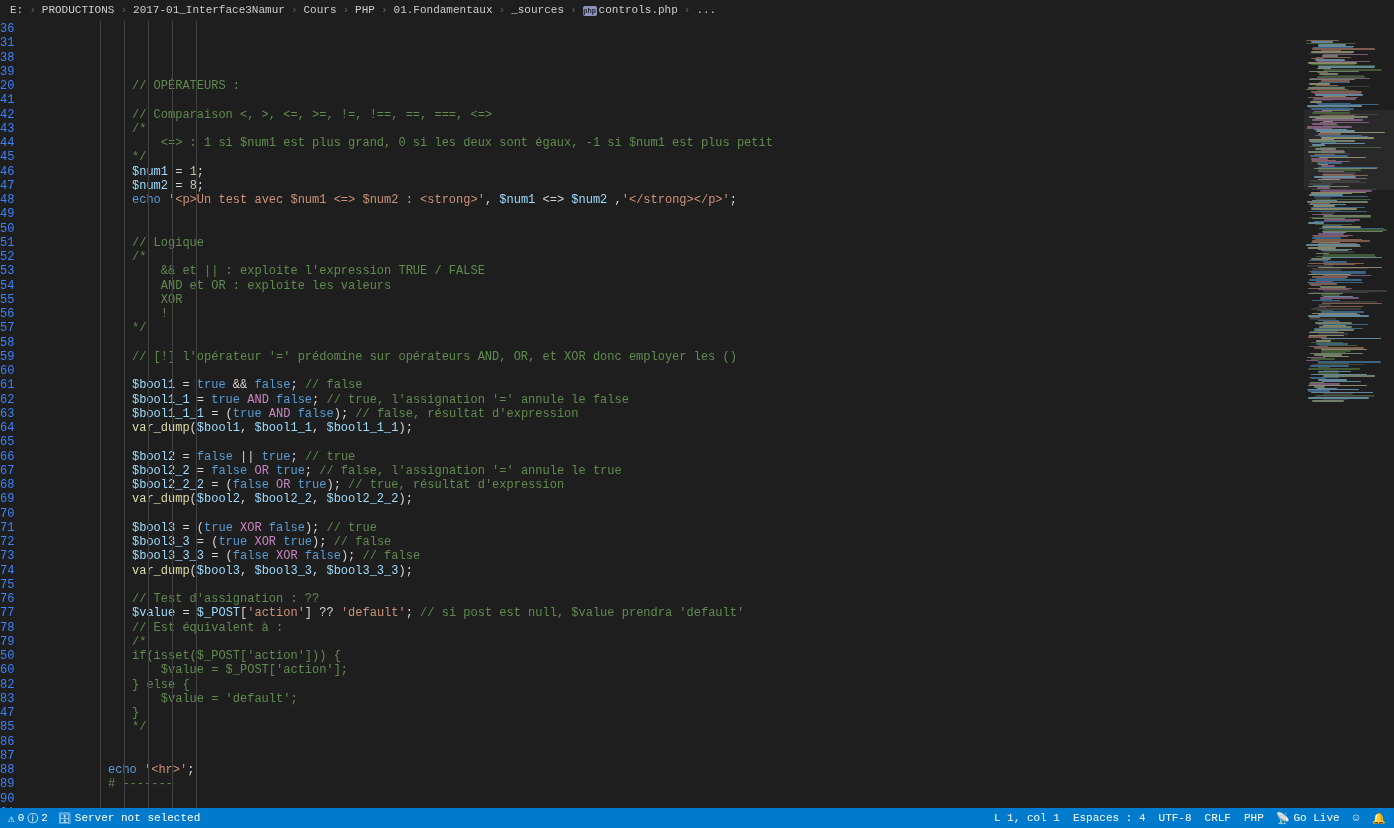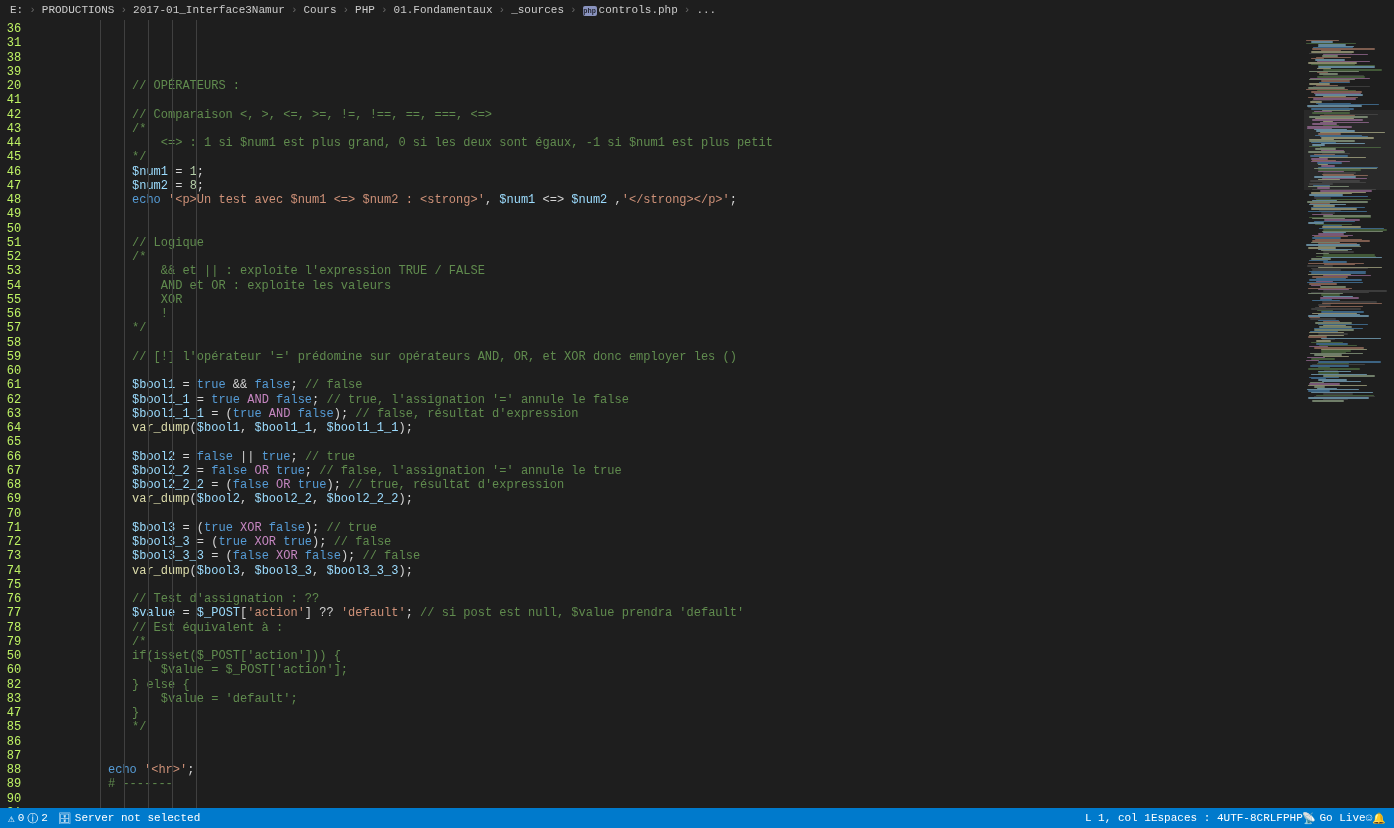--- a/index.html
+++ b/index.html
@@ -6,21 +6,21 @@
 body { font-family:Consolas,"Courier New",monospace; font-size:12px; background:#1e1e1e; color:#d4d4d4; width:1394px; height:828px; overflow:hidden; position:relative; }
 
 
 .breadcrumb { height:20px; line-height:20px; padding:0 10px; font-size:11px; color:#a0a0a0; background:#1e1e1e; border-bottom:1px solid #1e1e1e; display:flex; align-items:center; gap:4px; white-space:nowrap; }
 .breadcrumb .sep { color:#666; margin:0 2px; }
 .breadcrumb .crumb { color:#cccccc; cursor:pointer; }
 .breadcrumb .php-ico { display:inline-block; width:14px; height:10px; background:#8993be; border-radius:2px; font-size:7px; color:#232531; text-align:center; line-height:10px; font-weight:bold; margin-right:2px; }
 
 
 .editor { display:flex; height:788px; position:relative; }
-.gutter { width:42px; text-align:center; color:#bef264; font-size:12px; line-height:14.25px; padding-right:14px; padding-top:2px; user-select:none; }
+.gutter { width:42px; text-align:left; color:#3b82f6; font-size:12px; line-height:14.25px; padding-right:14px; padding-top:2px; user-select:none; }
 .guides { position:absolute; left:58px; top:0; bottom:0; pointer-events:none; }
 .guide { position:absolute; top:0; bottom:0; width:1px; background:#404040; }
 .code { flex:1; padding-top:2px; font-size:12px; line-height:14.25px; white-space:pre; position:relative; }
 .codeline { height:14.25px; padding-left:18px; }
 
 
 .cmt { color:#608b4e; }
 .cmtb { color:#608b4e; }
 .var { color:#9cdcfe; }
 .num { color:#b5cea8; }
@@ -33,21 +33,21 @@
 .hash{ color:#608b4e; }
 
 
 .minimap { position:absolute; right:0; top:20px; width:90px; height:788px; background:#1e1e1e; overflow:hidden; }
 .minimap .mm-line { height:1.4px; margin-left:4px; border-radius:1px; }
 .minimap .mm-vp { position:absolute; left:0; right:0; background:rgba(255,255,255,0.05); height:80px; top:70px; }
 
 
 .status { position:absolute; left:0; right:0; bottom:0; height:20px; background:#007acc; color:#fff; font-size:11px; display:flex; align-items:center; padding:0 8px; }
 .status .left { display:flex; gap:10px; align-items:center; }
-.status .right { margin-left:auto; display:flex; gap:0; align-items:center; }
+.status .right { margin-left:auto; display:flex; gap:13px; align-items:center; }
 .status .item { cursor:pointer; display:flex; gap:3px; align-items:center; }
 .status .ico { font-size:11px; }
 </style>
 </head>
 <body>
 
 <div class="breadcrumb" id="breadcrumb">
     <span class="crumb">E:</span>
     <span class="sep">›</span>
     <span class="crumb">PRODUCTIONS</span>

